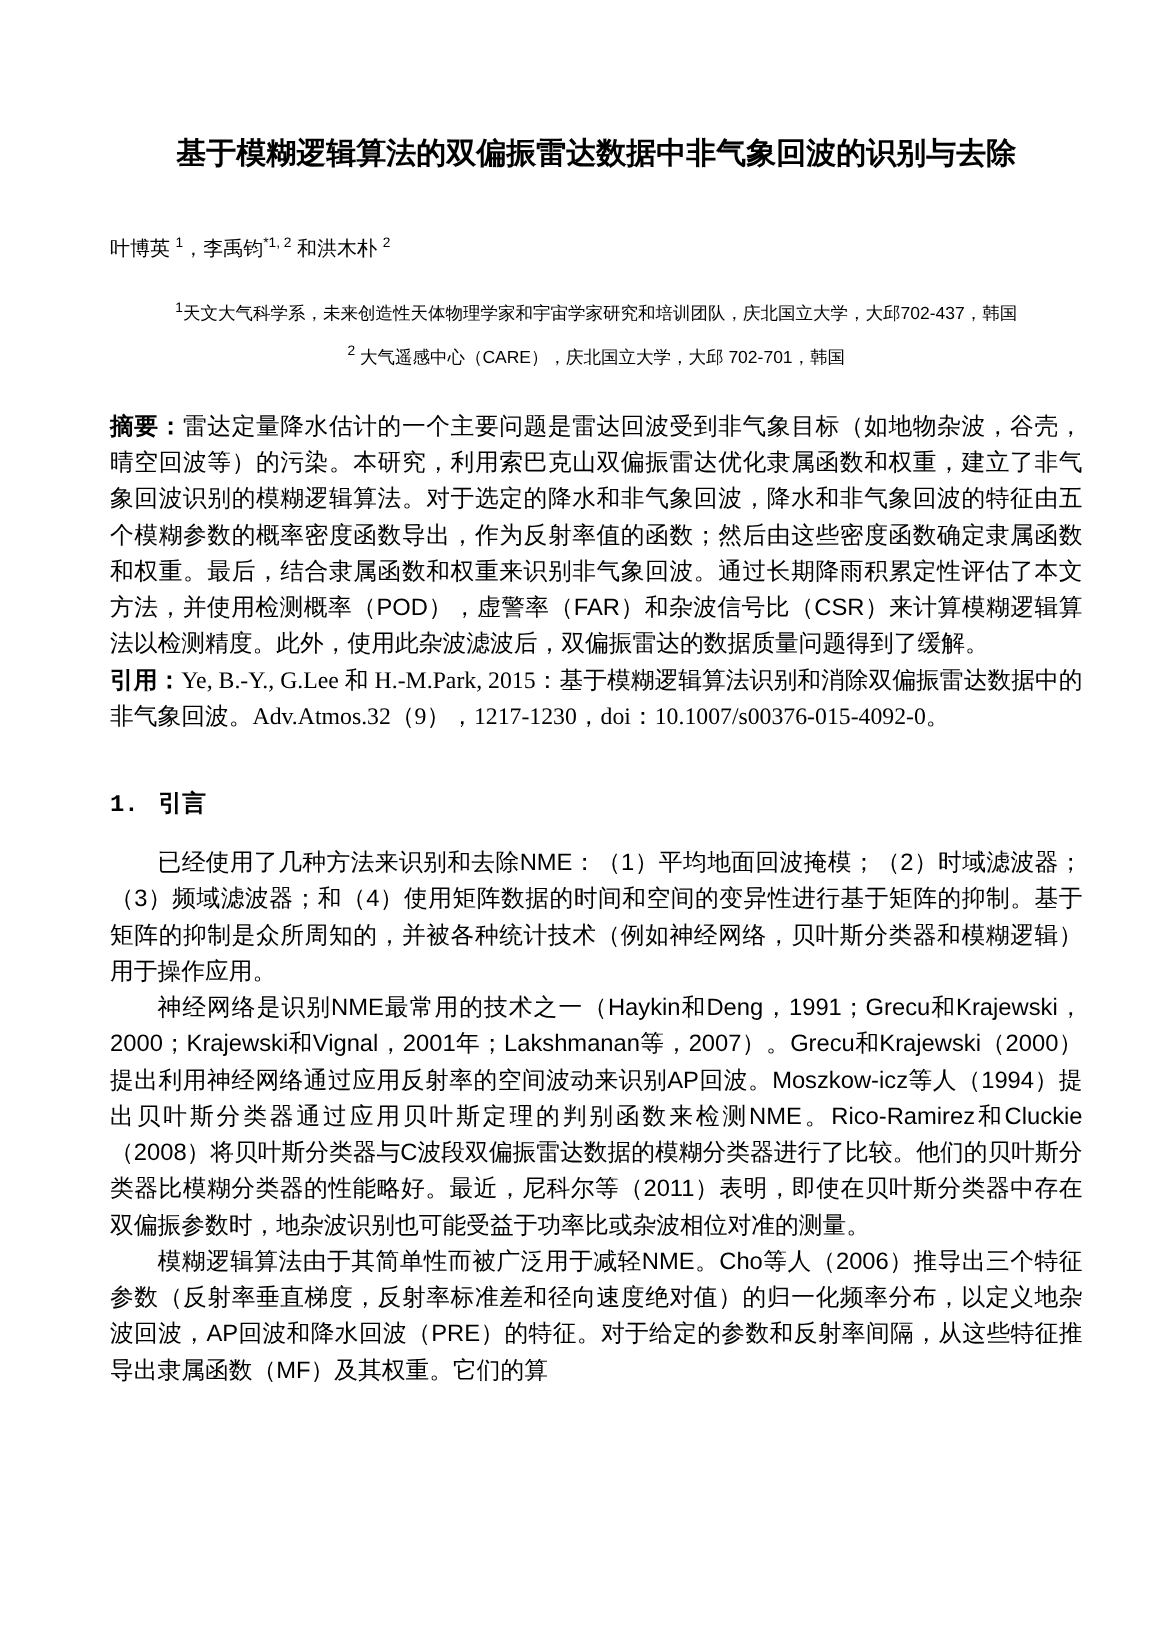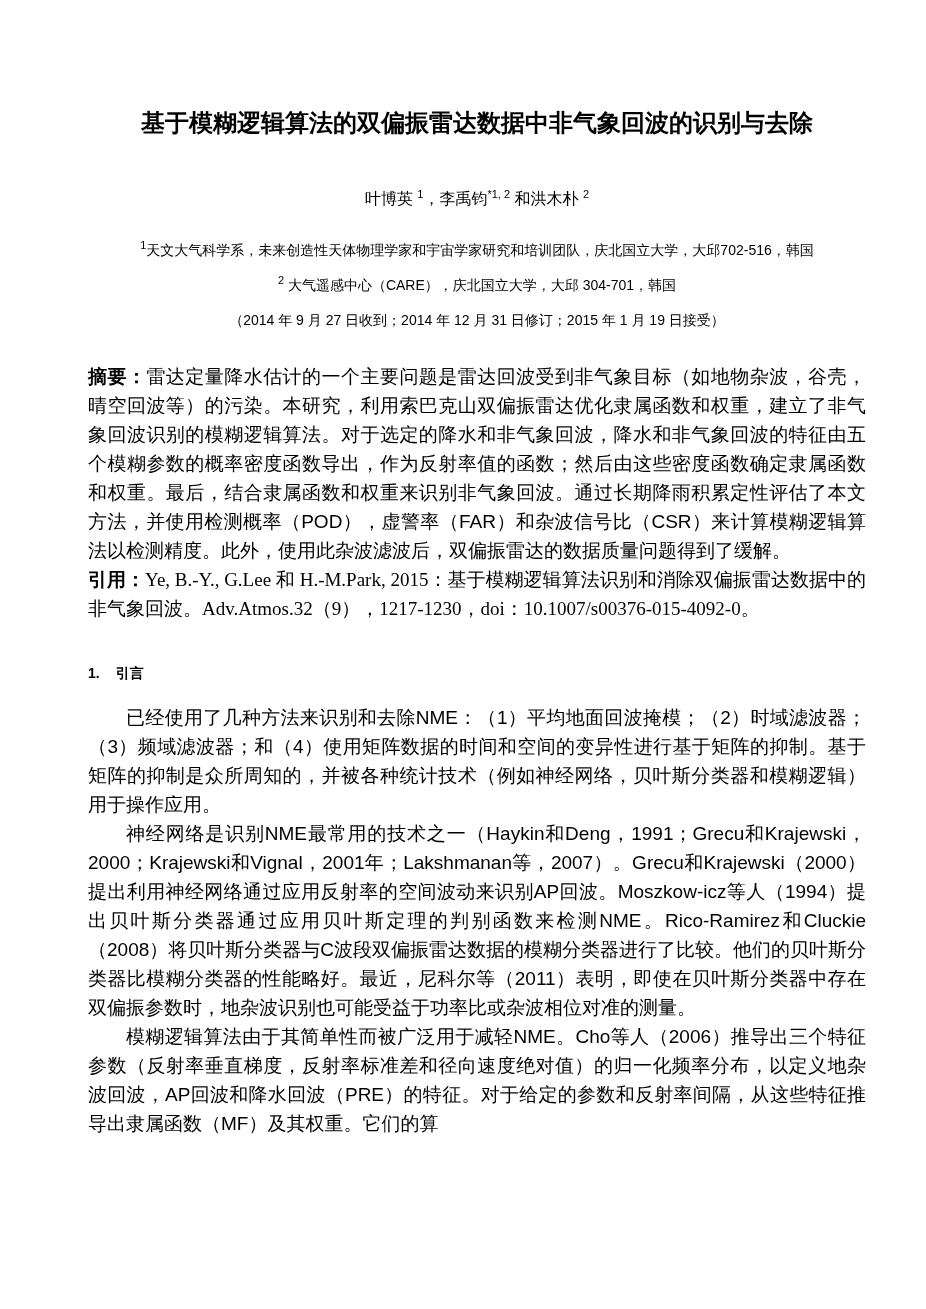--- a/index.html
+++ b/index.html
@@ -19,21 +19,20 @@
     overflow: hidden;
   }
   .title {
     font-size: 24px;
     font-weight: bold;
     text-align: center;
     line-height: 33px;
     margin: 0;
   }
   .authors {
-    text-align: center;
     font-size: 16px;
     margin-top: 50px;
   }
   sup {
     font-size: 11px;
     line-height: 0;
   }
   .affil {
     text-align: center;
     font-size: 14px;
@@ -45,41 +44,41 @@
     font-size: 19px;
     line-height: 29px;
     text-align: justify;
     margin: 0;
   }
   .label { font-weight: bold; }
   .abstract { margin-top: 32px; }
   .keywords { margin-top: 17px; }
   .citation { margin-top: 0; font-family: Liberation Serif, serif; }
   .section-heading {
-    font-size: 14px;
+    font-size: 19px;
     font-weight: bold;
     margin: 42px 0 20px 0;
+    font-family: Liberation Mono, monospace;
   }
   .sec-num { margin-right: 16px; }
   .body-para { text-indent: 2em; }
 </style>
 </head>
 <body>
 
 <div class="page">
 
   <h1 class="title">基于模糊逻辑算法的双偏振雷达数据中非气象回波的识别与去除</h1>
 
   <div class="authors"><span>叶博英 </span><sup>1</sup><span>，李禹钧</span><sup>*1, 2</sup><span> 和洪木朴 </span><sup>2</sup></div>
 
-  <div class="affil first-affil"><sup>1</sup><span>天文大气科学系，未来创造性天体物理学家和宇宙学家研究和培训团队，庆北国立大学，大邱702-516，韩国</span></div>
+  <div class="affil first-affil"><sup>1</sup><span>天文大气科学系，未来创造性天体物理学家和宇宙学家研究和培训团队，庆北国立大学，大邱702-437，韩国</span></div>
 
-  <div class="affil"><sup>2</sup><span> 大气遥感中心（CARE），庆北国立大学，大邱 304-701，韩国</span></div>
+  <div class="affil"><sup>2</sup><span> 大气遥感中心（CARE），庆北国立大学，大邱 702-701，韩国</span></div>
 
-  <div class="affil dates">（2014 年 9 月 27 日收到；2014 年 12 月 31 日修订；2015 年 1 月 19 日接受）</div>
 
   <p class="para abstract"><b class="label">摘要：</b><span>雷达定量降水估计的一个主要问题是雷达回波受到非气象目标（如地物杂波，谷壳，晴空回波等）的污染。本研究，利用索巴克山双偏振雷达优化隶属函数和权重，建立了非气象回波识别的模糊逻辑算法。对于选定的降水和非气象回波，降水和非气象回波的特征由五个模糊参数的概率密度函数导出，作为反射率值的函数；然后由这些密度函数确定隶属函数和权重。最后，结合隶属函数和权重来识别非气象回波。通过长期降雨积累定性评估了本文方法，并使用检测概率（POD），虚警率（FAR）和杂波信号比（CSR）来计算模糊逻辑算法以检测精度。此外，使用此杂波滤波后，双偏振雷达的数据质量问题得到了缓解。</span></p>
 
 
   <p class="para citation"><b class="label">引用：</b><span>Ye, B.-Y., G.Lee 和 H.-M.Park, 2015：基于模糊逻辑算法识别和消除双偏振雷达数据中的非气象回波。Adv.Atmos.32（9），1217-1230，doi：10.1007/s00376-015-4092-0。</span></p>
 
   <h2 class="section-heading"><span class="sec-num">1.</span><span>引言</span></h2>
 
   <p class="para body-para">已经使用了几种方法来识别和去除NME：（1）平均地面回波掩模；（2）时域滤波器；（3）频域滤波器；和（4）使用矩阵数据的时间和空间的变异性进行基于矩阵的抑制。基于矩阵的抑制是众所周知的，并被各种统计技术（例如神经网络，贝叶斯分类器和模糊逻辑）用于操作应用。</p>
   <p class="para body-para">神经网络是识别NME最常用的技术之一（Haykin和Deng，1991；Grecu和Krajewski，2000；Krajewski和Vignal，2001年；Lakshmanan等，2007）。Grecu和Krajewski（2000）提出利用神经网络通过应用反射率的空间波动来识别AP回波。Moszkow-icz等人（1994）提出贝叶斯分类器通过应用贝叶斯定理的判别函数来检测NME。Rico-Ramirez和Cluckie（2008）将贝叶斯分类器与C波段双偏振雷达数据的模糊分类器进行了比较。他们的贝叶斯分类器比模糊分类器的性能略好。最近，尼科尔等（2011）表明，即使在贝叶斯分类器中存在双偏振参数时，地杂波识别也可能受益于功率比或杂波相位对准的测量。</p>

